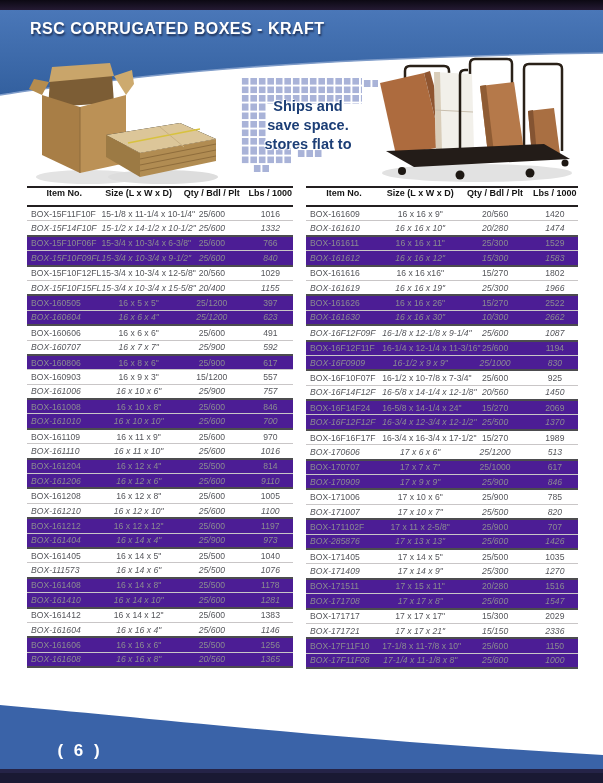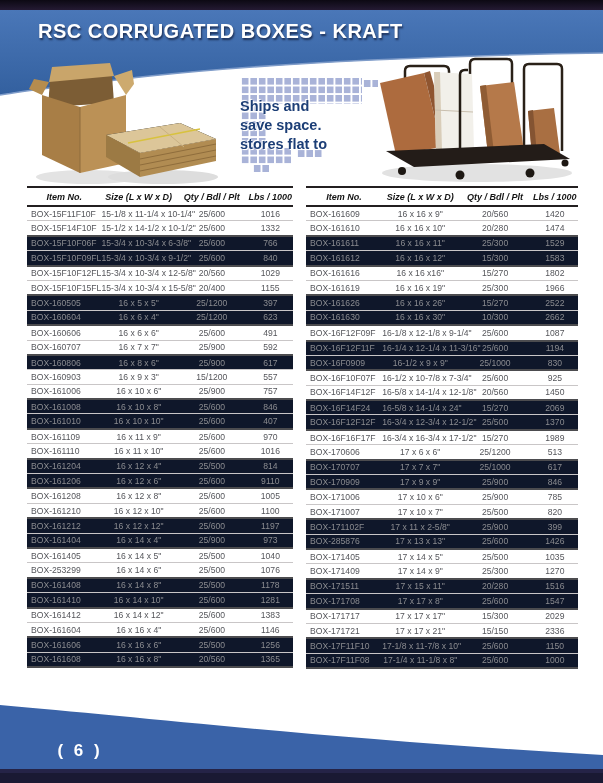--- a/index.html
+++ b/index.html
@@ -4,49 +4,49 @@
 <style>
   html,body{margin:0;padding:0;}
   body{font-family:"Liberation Sans","DejaVu Sans",sans-serif;background:#888;}
   .page{position:relative;width:603px;height:783px;background:#fff;overflow:hidden;margin:0 auto;}
 
   
   .top-strip{position:absolute;left:0;top:0;width:603px;height:10px;
     background:linear-gradient(180deg,#0c0913,#241a33);}
   .banner-svg{position:absolute;left:0;top:10px;width:603px;height:120px;display:block;}
   .page-title{position:absolute;left:30px;top:20px;width:560px;
-    font-size:20px;font-weight:bold;letter-spacing:.5px;color:#fff;
-    text-shadow:1px 2px 2px rgba(10,15,40,.65);white-space:nowrap;margin-left:8px;}
+    font-size:16px;font-weight:bold;letter-spacing:.5px;color:#fff;
+    text-shadow:1px 2px 2px rgba(10,15,40,.65);white-space:nowrap;}
 
   
   .photo{position:absolute;}
   .photo-left{left:28px;top:55px;width:200px;height:135px;}
   .photo-right{left:372px;top:55px;width:210px;height:132px;}
 
   
   .mosaic{position:absolute;background-color:#a9b3d8;
     background-image:linear-gradient(0deg,#fff 0 1.5px,transparent 1.5px),
                      linear-gradient(90deg,#fff 0 1.5px,transparent 1.5px);
     background-size:8.5px 8.5px;}
-  .callout{position:absolute;left:240px;top:97px;width:136px;text-align:left;
+  .callout{position:absolute;left:240px;top:97px;width:136px;text-align:center;
     font-size:14.5px;line-height:19px;font-weight:bold;color:#1c3e76;
     text-shadow:0 0 3px #fff,1px 1px 0 #fff,-1px -1px 0 #fff;}
 
   
   .ptable{position:absolute;top:186px;}
   .ptable-left{left:27px;width:266px;}
   .ptable-right{left:306px;width:272px;}
-  .t-head{display:flex;align-items:center;height:17px;
+  .t-head{display:flex;height:17px;
     border-top:2px solid #231f20;border-bottom:2px solid #231f20;
-    font-size:9px;font-weight:bold;color:#141414;font-style:italic;}
+    font-size:9px;font-weight:bold;color:#141414;}
   .t-row{display:flex;align-items:center;height:14.4px;
     border-bottom:1px solid #c9c6c7;font-size:8.6px;color:#54555a;
     background:#fff;box-sizing:border-box;}
-  .t-row.group-end{border-bottom:2px solid #4c4c4f;height:15.4px;}
-  .t-row.shaded{background:#0f172a;color:#8b8c90;}
+  .t-row.group-end{border-bottom:2px solid #4c4c4f;height:15.4px;font-style:italic;}
+  .t-row.shaded{background:#4c1d95;color:#8b8c90;}
   .cell,.hcell{white-space:nowrap;overflow:visible;}
   .c0{width:28%;text-align:left;padding-left:4px;box-sizing:border-box;}
   .c1{width:28%;text-align:center;}
   .c2{width:27%;text-align:center;}
   .c3{width:17%;text-align:center;}
   .hcell.c0{text-align:center;padding-left:0;}
 
   
   .footer-svg{position:absolute;left:0;top:693px;width:603px;height:90px;display:block;}
   .page-number{position:absolute;left:40px;top:741px;width:80px;text-align:center;
@@ -224,21 +224,21 @@
         <div class="t-row shaded">
           <span class="cell c0">BOX-161008</span>
           <span class="cell c1">16 x 10 x 8"</span>
           <span class="cell c2">25/600</span>
           <span class="cell c3">846</span>
         </div>
         <div class="t-row shaded group-end">
           <span class="cell c0">BOX-161010</span>
           <span class="cell c1">16 x 10 x 10"</span>
           <span class="cell c2">25/600</span>
-          <span class="cell c3">407</span>
+          <span class="cell c3">700</span>
         </div>
         <div class="t-row">
           <span class="cell c0">BOX-161109</span>
           <span class="cell c1">16 x 11 x 9"</span>
           <span class="cell c2">25/600</span>
           <span class="cell c3">970</span>
         </div>
         <div class="t-row group-end">
           <span class="cell c0">BOX-161110</span>
           <span class="cell c1">16 x 11 x 10"</span>
@@ -281,21 +281,21 @@
           <span class="cell c2">25/900</span>
           <span class="cell c3">973</span>
         </div>
         <div class="t-row">
           <span class="cell c0">BOX-161405</span>
           <span class="cell c1">16 x 14 x 5"</span>
           <span class="cell c2">25/500</span>
           <span class="cell c3">1040</span>
         </div>
         <div class="t-row group-end">
-          <span class="cell c0">BOX-253299</span>
+          <span class="cell c0">BOX-111573</span>
           <span class="cell c1">16 x 14 x 6"</span>
           <span class="cell c2">25/500</span>
           <span class="cell c3">1076</span>
         </div>
         <div class="t-row shaded">
           <span class="cell c0">BOX-161408</span>
           <span class="cell c1">16 x 14 x 8"</span>
           <span class="cell c2">25/500</span>
           <span class="cell c3">1178</span>
         </div>
@@ -463,21 +463,21 @@
         <div class="t-row group-end">
           <span class="cell c0">BOX-171007</span>
           <span class="cell c1">17 x 10 x 7"</span>
           <span class="cell c2">25/500</span>
           <span class="cell c3">820</span>
         </div>
         <div class="t-row shaded">
           <span class="cell c0">BOX-171102F</span>
           <span class="cell c1">17 x 11 x 2-5/8"</span>
           <span class="cell c2">25/900</span>
-          <span class="cell c3">399</span>
+          <span class="cell c3">707</span>
         </div>
         <div class="t-row shaded group-end">
           <span class="cell c0">BOX-285876</span>
           <span class="cell c1">17 x 13 x 13"</span>
           <span class="cell c2">25/600</span>
           <span class="cell c3">1426</span>
         </div>
         <div class="t-row">
           <span class="cell c0">BOX-171405</span>
           <span class="cell c1">17 x 14 x 5"</span>

